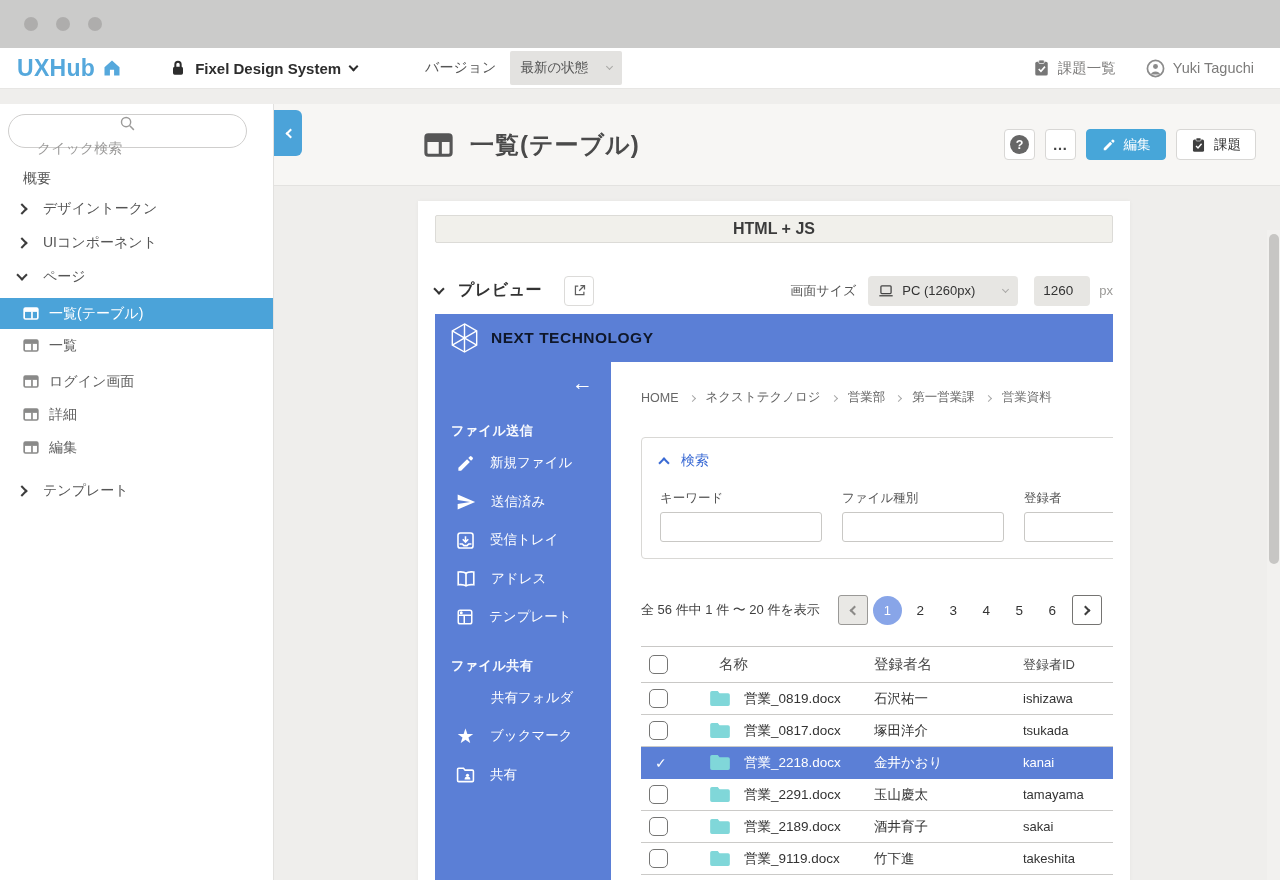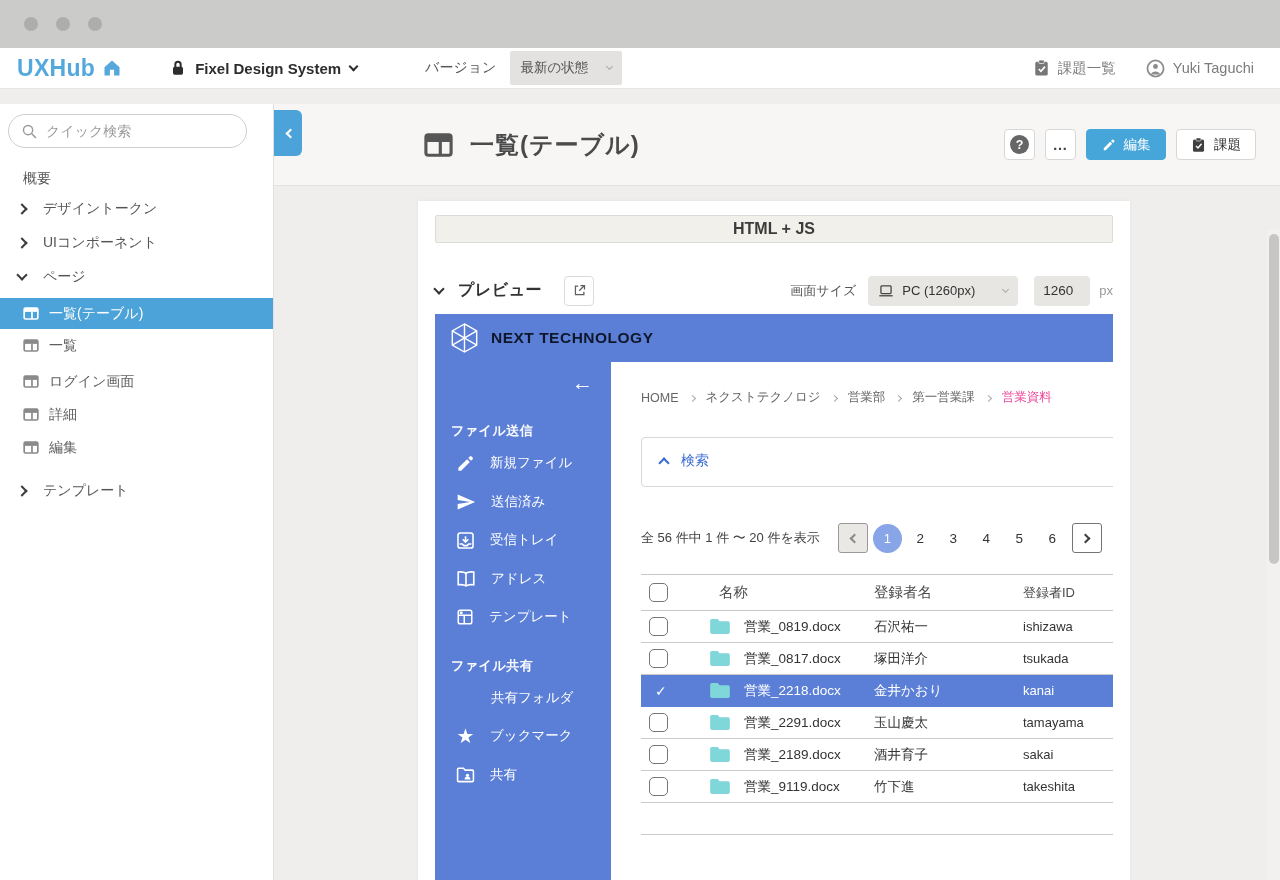--- a/index.html
+++ b/index.html
@@ -26,21 +26,21 @@
   .chev { display:inline-block; width:8px; height:8px; border-right:2.5px solid currentColor; border-bottom:2.5px solid currentColor; }
   .chev.right { transform:rotate(-45deg); }
   .chev.down  { transform:rotate(45deg); }
   .chev.up    { transform:rotate(225deg); }
   .chev.left  { transform:rotate(135deg); }
   .chev.sm { width:5px; height:5px; border-width:1.5px; }
   .chev.md { width:7px; height:7px; border-width:2px; }
 
   
   .sidebar { position:absolute; top:104px; left:0; bottom:0; width:274px; background:#fff; border-right:1px solid #e2e1df; }
-  .qsearch { margin:10px 26px 0 8px; height:34px; border:1.5px solid #cfcecd; border-radius:17px; display:flex; align-items:center; padding:0 12px; gap:8px; background:#fff; }
+  .qsearch { margin:10px 26px 0 8px; height:34px; border:1.5px solid #cfcecd; border-radius:17px; display:flex; align-items:center; padding:0 12px; gap:8px; background:#fff;flex-direction:column; }
   .qsearch input { border:none; outline:none; flex:1; font-size:14px; font-family:inherit; color:#333; background:transparent; }
   .qsearch input::placeholder { color:#9b9a99; }
   .nav-plain { margin-top:16px; padding-left:23px; height:28px; line-height:28px; font-size:14px; color:#555; cursor:pointer; }
   .nav-group { display:flex; align-items:center; height:34px; padding-left:18px; font-size:14px; color:#555; cursor:pointer; }
   .nav-group .chev { color:#3c3c3c; }
   .nav-group span.lbl { margin-left:17px; }
   .nav-sub { display:flex; align-items:center; height:33px; padding-left:23px; gap:10px; font-size:14px; color:#5f5f5f; cursor:pointer; }
   .nav-sub .picon { color:#8a8a89; }
   .nav-sub.selected { background:#4ba3d9; color:#fff; height:31px; }
   .nav-sub.selected .picon { color:#fff; }
@@ -85,21 +85,21 @@
   .back-arrow { font-size:21px; color:#fff; cursor:pointer; line-height:1; }
   .pnav-section { margin:23px 0 4px 16px; font-size:13px; font-weight:700; color:rgba(255,255,255,.96); letter-spacing:.5px; }
   .pnav-item { display:flex; align-items:center; height:38.5px; padding-left:21px; gap:15px; font-size:13.5px; cursor:pointer; }
   .pnav-item.noicon { padding-left:56px; }
   .pnav-item svg { flex-shrink:0; }
   .star-glyph { font-size:20px; line-height:1; width:19px; text-align:center; }
 
   .pcontent { flex:1; background:#fff; padding:27px 0 0 30px; overflow:hidden; }
   .crumbs { display:flex; align-items:center; gap:11px; font-size:12.5px; color:#666; }
   .crumbs .chev { color:#a8a8a8; margin-top:1px; }
-  .crumbs .last { color:#ec4899;text-align:right; }
+  .crumbs .last { color:#737373;text-align:right; }
   .crumb { cursor:pointer; }
 
   .scard { margin-top:31px; width:600px; border:1px solid #d9d8d5; border-radius:4px; padding:14px 0 16px 18px; }
   .scard-title { display:flex; align-items:center; gap:13px; color:#3a6ad4; font-size:14px; cursor:pointer; }
   .sfields { margin-top:20px; display:flex; gap:20px; }
   .sfield { width:162px; }
   .sfield label { display:block; font-size:12.5px; color:#555; }
   .sfield input { margin-top:5px; width:162px; height:30px; border:1px solid #c9c8c5; border-radius:3px; outline:none; font-family:inherit; font-size:13px; padding:0 8px; }
 
   .pagerow { margin-top:36px; display:flex; align-items:center; }
@@ -437,20 +437,34 @@
               <span class="crumb">第一営業課</span>
               <i class="chev right sm"></i>
               <span class="crumb last">営業資料</span>
             </div>
 
             <div class="scard">
               <div class="scard-title">
                 <i class="chev up" style="margin-top:4px;"></i>
                 <span>検索</span>
               </div>
+              <div class="sfields">
+                <div class="sfield">
+                  <label>キーワード</label>
+                  <input style="">
+                </div>
+                <div class="sfield">
+                  <label>ファイル種別</label>
+                  <input style="">
+                </div>
+                <div class="sfield">
+                  <label>登録者</label>
+                  <input style="">
+                </div>
+              </div>
             </div>
 
             <div class="pagerow">
               <span class="pagesum">全 56 件中 1 件 〜 20 件を表示</span>
               <div class="pager">
                 <div class="pgbtn prev">
                   <i class="chev left md" style="margin-left:3px;"></i>
                 </div>
                 <div class="pg-current">1</div>
                 <div class="pg-num">2</div>

